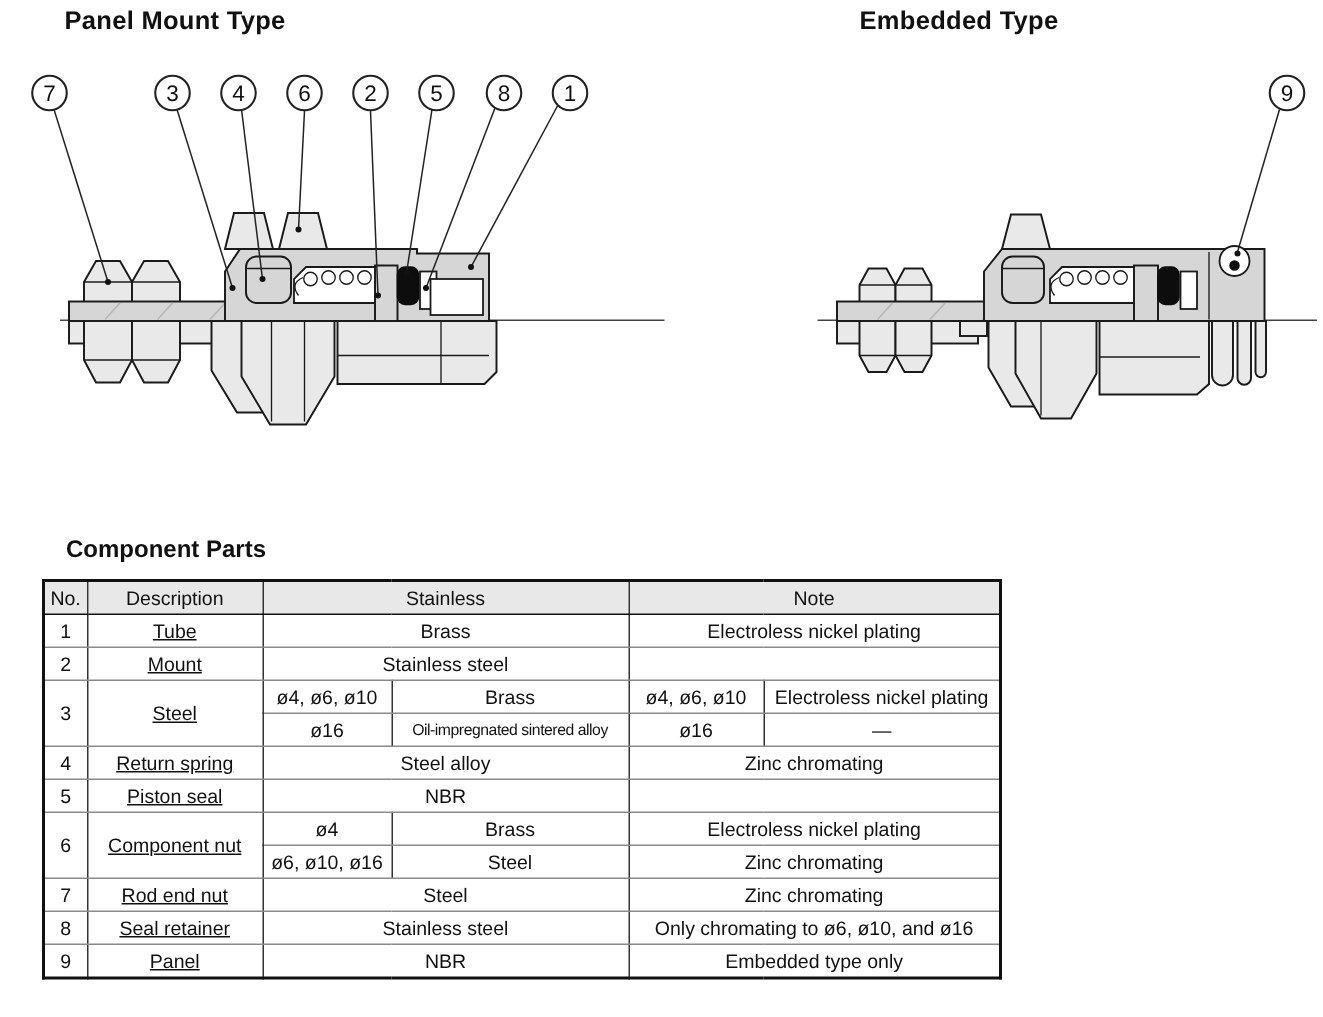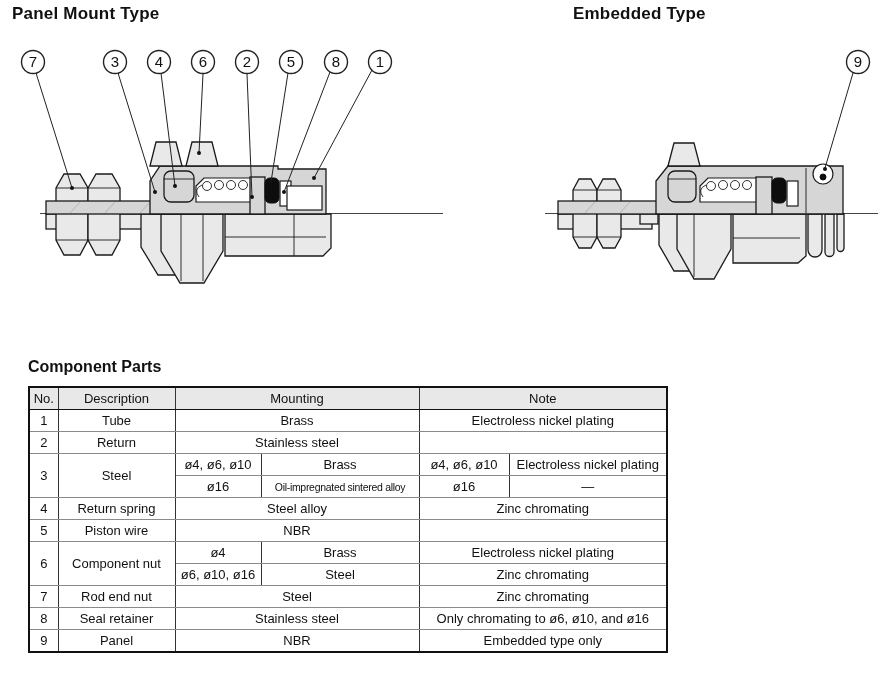--- a/index.html
+++ b/index.html
@@ -1,28 +1,28 @@
 <!DOCTYPE html>
 <html><head>
 <meta charset="utf-8">
 <style>
   html,body{margin:0;padding:0;background:#fff;}
   body{width:882px;height:678px;position:relative;font-family:"Liberation Sans", sans-serif;color:#111;overflow:hidden;}
   .sec-title{position:absolute;font-size:17px;font-weight:bold;letter-spacing:.2px;}
-  #panel-title{left:12px;top:4px;}
+  #panel-title{left:43px;top:4px;}
   #embedded-title{left:573px;top:4px;}
   #diagram-svg{position:absolute;left:0;top:0;}
-  .table-title{position:absolute;left:28px;top:358px;font-size:16px;font-weight:bold;}
+  .table-title{position:absolute;left:44px;top:358px;font-size:16px;font-weight:bold;}
   .table-wrap{position:absolute;left:28px;top:386px;}
   table.cp{border-collapse:collapse;table-layout:fixed;width:638px;font-size:13px;padding-left:40px;}
   table.cp td,table.cp th{border-left:1px solid #333;border-right:1px solid #333;border-top:1px solid #8a8a8a;border-bottom:1px solid #8a8a8a;height:21px;padding:0 3px;text-align:center;vertical-align:middle;overflow:hidden;white-space:nowrap;font-weight:normal;}
   table.cp{border:2px solid #111;}
   table.cp thead th{background:#e8e8e8;border-bottom:1.5px solid #111;}
   td.no{font-weight:bold;}
-  td.desc{font-weight:bold;text-align:left;padding-left:8px;}
+  td.desc{font-weight:bold;text-align:left;padding-left:8px;text-decoration:underline;}
   td.condensed{font-size:10.5px;letter-spacing:-.3px;}
   .cl{stroke:#444;stroke-width:1;}
   .metal{fill:#d6d6d6;stroke:#1a1a1a;stroke-width:1.3;}
   .ext{fill:#e9e9e9;stroke:#1a1a1a;stroke-width:1.3;}
   .wht{fill:#ffffff;stroke:#1a1a1a;stroke-width:1.2;}
   .seal{fill:#0d0d0d;stroke:#0d0d0d;}
   .thin{stroke:#1a1a1a;stroke-width:.9;fill:none;}
   .hatch{stroke:#b5b5b5;stroke-width:1;}
   .leader{stroke:#222;stroke-width:1;fill:none;}
   .callout-circle{fill:#fff;stroke:#222;stroke-width:1.4;}
@@ -188,34 +188,34 @@
         <col style="width:117px">
         <col style="width:86px">
         <col style="width:158px">
         <col style="width:90px">
         <col style="width:158px">
   </colgroup>
   <thead>
     <tr>
       <th>No.</th>
       <th>Description</th>
-      <th colspan="2">Mounting</th>
+      <th colspan="2">Stainless</th>
       <th colspan="2">Note</th>
     </tr>
   </thead>
   <tbody>
     <tr>
       <td class="no">1</td>
       <td class="desc">Tube</td>
       <td colspan="2">Brass</td>
       <td colspan="2">Electroless nickel plating</td>
     </tr>
     <tr>
       <td class="no">2</td>
-      <td class="desc">Return</td>
+      <td class="desc">Mount</td>
       <td colspan="2">Stainless steel</td>
       <td colspan="2"></td>
     </tr>
     <tr>
       <td class="no" rowspan="2">3</td>
       <td class="desc" rowspan="2">Steel</td>
       <td>ø4, ø6, ø10</td>
       <td>Brass</td>
       <td>ø4, ø6, ø10</td>
       <td>Electroless nickel plating</td>
@@ -227,21 +227,21 @@
       <td>—</td>
     </tr>
     <tr>
       <td class="no">4</td>
       <td class="desc">Return spring</td>
       <td colspan="2">Steel alloy</td>
       <td colspan="2">Zinc chromating</td>
     </tr>
     <tr>
       <td class="no">5</td>
-      <td class="desc">Piston wire</td>
+      <td class="desc">Piston seal</td>
       <td colspan="2">NBR</td>
       <td colspan="2"></td>
     </tr>
     <tr>
       <td class="no" rowspan="2">6</td>
       <td class="desc" rowspan="2">Component nut</td>
       <td>ø4</td>
       <td>Brass</td>
       <td colspan="2">Electroless nickel plating</td>
     </tr>

